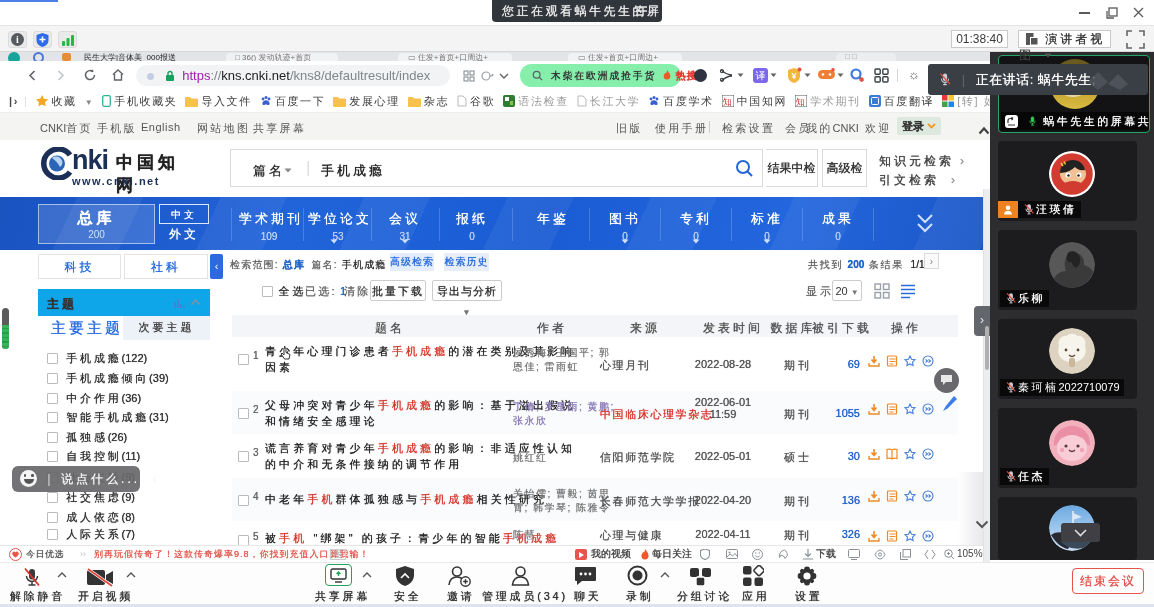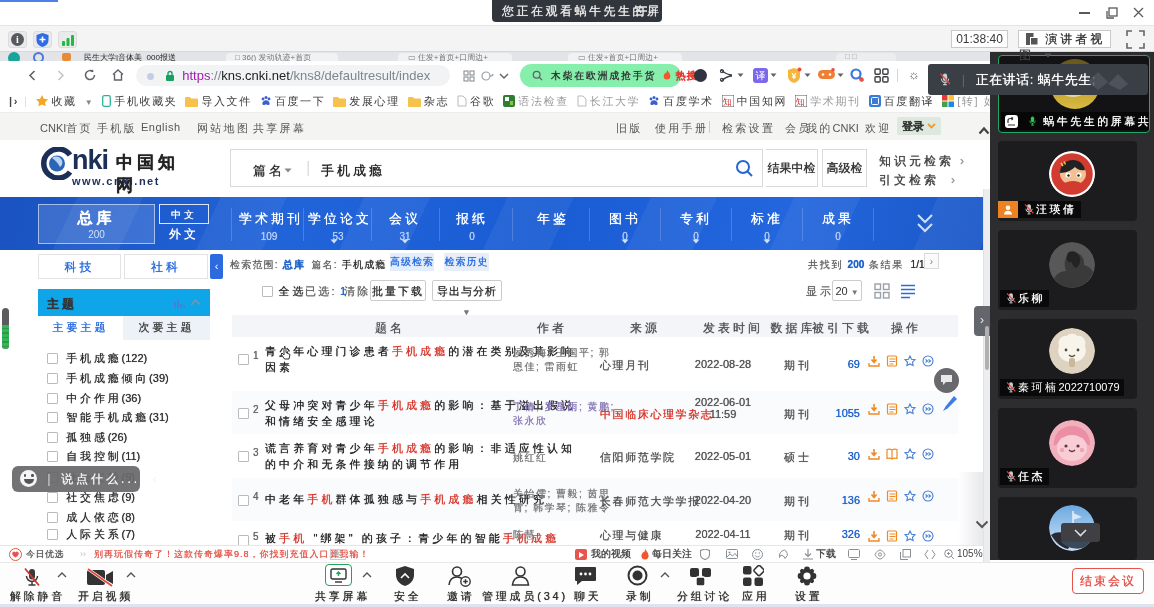--- a/index.html
+++ b/index.html
@@ -395,21 +395,21 @@
               <rect x="3" y="1" width="2" height="9"></rect>
               <rect x="6" y="6" width="2" height="4"></rect>
               <rect x="9" y="7.5" width="2" height="2.5"></rect>
             </g>
           </svg>
         <svg style="position:absolute;left:153px;top:10px" width="9" height="6" viewBox="0 0 9 6">
             <path d="M.5 5.5 4.5 1l4 4.5" stroke="#8a93a3" stroke-width="1.3" fill="none"></path>
           </svg>
       </div>
       <div class="ab" style="left:38px;top:66px;width:172px;height:24px;background:#edf1f8">
-        <div class="cjk" style="position:absolute;left:0;top:0;width:85px;height:24px;background:#fff;color:#2a6cdf;font-size:11px;text-align:center;line-height:23px;letter-spacing:3px">主要主题</div>
+        <div class="cjk" style="position:absolute;left:0;top:0;width:85px;height:24px;background:#fff;color:#2a6cdf;font-size:15px;text-align:right;line-height:23px;letter-spacing:3px">主要主题</div>
         <div class="cjk" style="position:absolute;left:85px;top:0;width:87px;height:24px;color:#444;font-size:11px;text-align:center;line-height:23px;letter-spacing:3px">次要主题</div>
       </div>
       <div class="lpi cjk" style="top:101px"><span class="chk"></span> 手机成瘾<span style="letter-spacing:0">(122)</span></div>
       <div class="lpi cjk" style="top:121px"><span class="chk"></span> 手机成瘾倾向<span style="letter-spacing:0">(39)</span></div>
       <div class="lpi cjk" style="top:141px"><span class="chk"></span> 中介作用<span style="letter-spacing:0">(36)</span></div>
       <div class="lpi cjk" style="top:160px"><span class="chk"></span> 智能手机成瘾<span style="letter-spacing:0">(31)</span></div>
       <div class="lpi cjk" style="top:180px"><span class="chk"></span> 孤独感<span style="letter-spacing:0">(26)</span></div>
       <div class="lpi cjk" style="top:199px"><span class="chk"></span> 自我控制<span style="letter-spacing:0">(11)</span></div>
       <div class="lpi cjk" style="top:220px"><span class="chk"></span> 社会支持<span style="letter-spacing:0">(9)</span></div>
       <div class="lpi cjk" style="top:240px"><span class="chk"></span> 社交焦虑<span style="letter-spacing:0">(9)</span></div>

